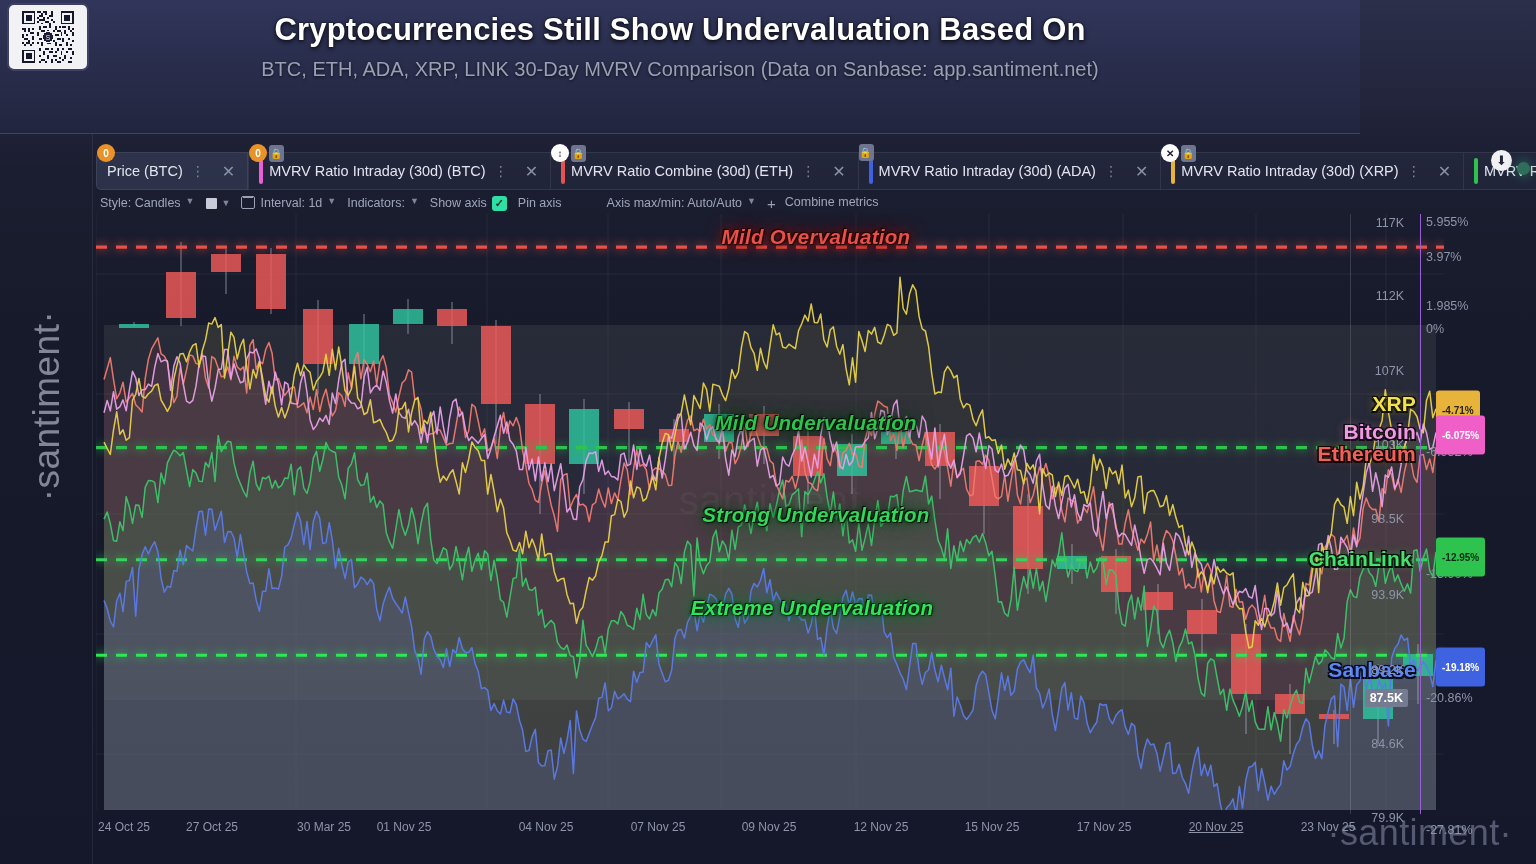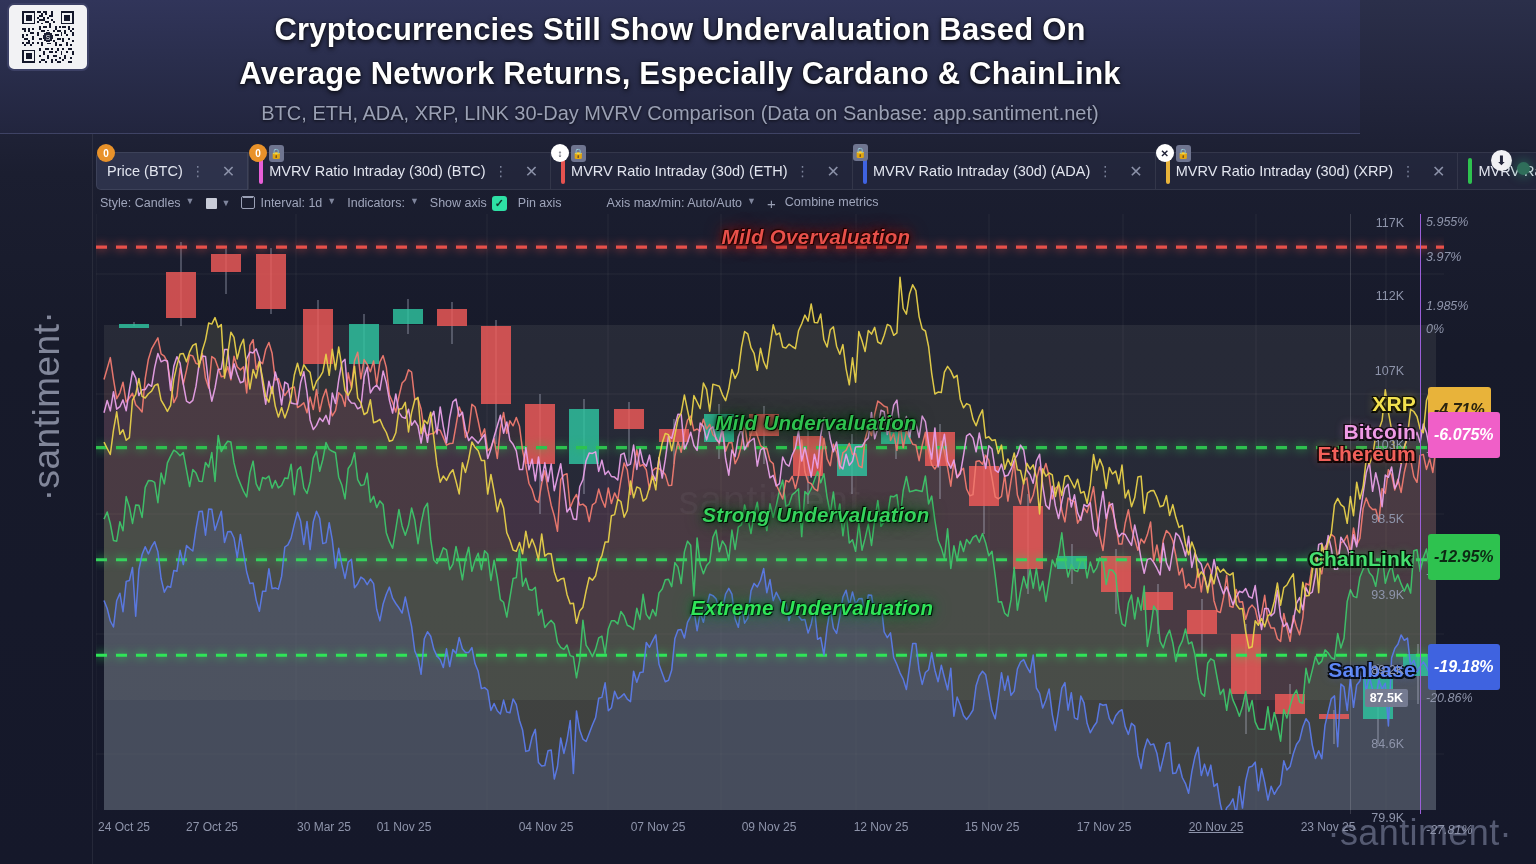--- a/index.html
+++ b/index.html
@@ -165,34 +165,34 @@
     transform: translate(-50%,-50%);
     font-size: 40px; color: rgba(255,255,255,.045);
     letter-spacing: 1px; pointer-events: none;
   }
 
   
   .axis-price {
     position: absolute; left: 1352px; top: 214px; width: 52px; height: 600px;
   }
   .axis-pct {
-    position: absolute; left: 1420px; top: 214px; width: 96px; height: 600px; font-style: italic;
+    position: absolute; left: 1420px; top: 214px; width: 96px; height: 600px;
   }
   .ax-lbl {
     position: absolute; right: 0; font-size: 12.5px; color: #8e94aa;
     transform: translateY(-50%); white-space: nowrap;
   }
   .ax-pct-lbl {
     position: absolute; left: 6px; font-size: 12.5px; color: #8e94aa;
     transform: translateY(-50%); white-space: nowrap;
   }
   .ax-badge {
-    position: absolute; left: 8px;
+    position: absolute; left: 16px;
     transform: translateY(-50%);
-    font-size: 16px; font-weight: bold; padding: 14px 6px; border-radius: 3px;
+    font-size: 10px; font-weight: bold; padding: 14px 6px; border-radius: 3px;
     white-space: nowrap;
   }
   .axis-vline {
     position: absolute; top: 214px; width: 1px; height: 600px;
   }
   .xaxis {
     position: absolute; left: 96px; top: 820px; width: 1352px; height: 22px;
   }
   .x-lbl {
     position: absolute; font-size: 12px; color: #8e94aa;
@@ -204,21 +204,20 @@
   }
 </style>
 </head>
 <body>
 
 <div id="root">
 
   <div class="header">
     <div class="title">
       <div>Cryptocurrencies Still Show Undervaluation Based On</div>
-      <div>Average Network Returns, Especially Cardano &amp; ChainLink</div>
     </div>
     <div class="subtitle">BTC, ETH, ADA, XRP, LINK 30-Day MVRV Comparison (Data on Sanbase: app.santiment.net)</div>
   </div>
 
   <div class="qr">
     <svg viewBox="0 0 29 29" shape-rendering="crispEdges">
       <rect width="29" height="29" fill="#f2f2f4"></rect>
       <g fill="#14172a">
         <path d="M1 1h7v7h-7z"></path>
           <path d="M2 2h5v5h-5z" fill="#f2f2f4"></path>
@@ -353,21 +352,21 @@
         <span class="tab-label">MVRV Ratio Intraday (30d) (BTC)</span>
         <span class="tab-dots">⋮</span>
         <span class="tab-x">✕</span>
       </div>
       <div class="tab">
         <div class="tab-badge">
           <div class="badge-circle" style="background:#ffffff;color:#1b1e33">↕</div>
           <div class="badge-lock">🔒</div>
         </div>
         <span class="tab-color" style="background:#e5524f"></span>
-        <span class="tab-label">MVRV Ratio Intraday (30d) (ETH)</span>
+        <span class="tab-label">MVRV Ratio Combine (30d) (ETH)</span>
         <span class="tab-dots">⋮</span>
         <span class="tab-x">✕</span>
       </div>
       <div class="tab">
         <div class="tab-badge">
           <div class="badge-lock">🔒</div>
         </div>
         <span class="tab-color" style="background:#3f63e0"></span>
         <span class="tab-label">MVRV Ratio Intraday (30d) (ADA)</span>
         <span class="tab-dots">⋮</span>

